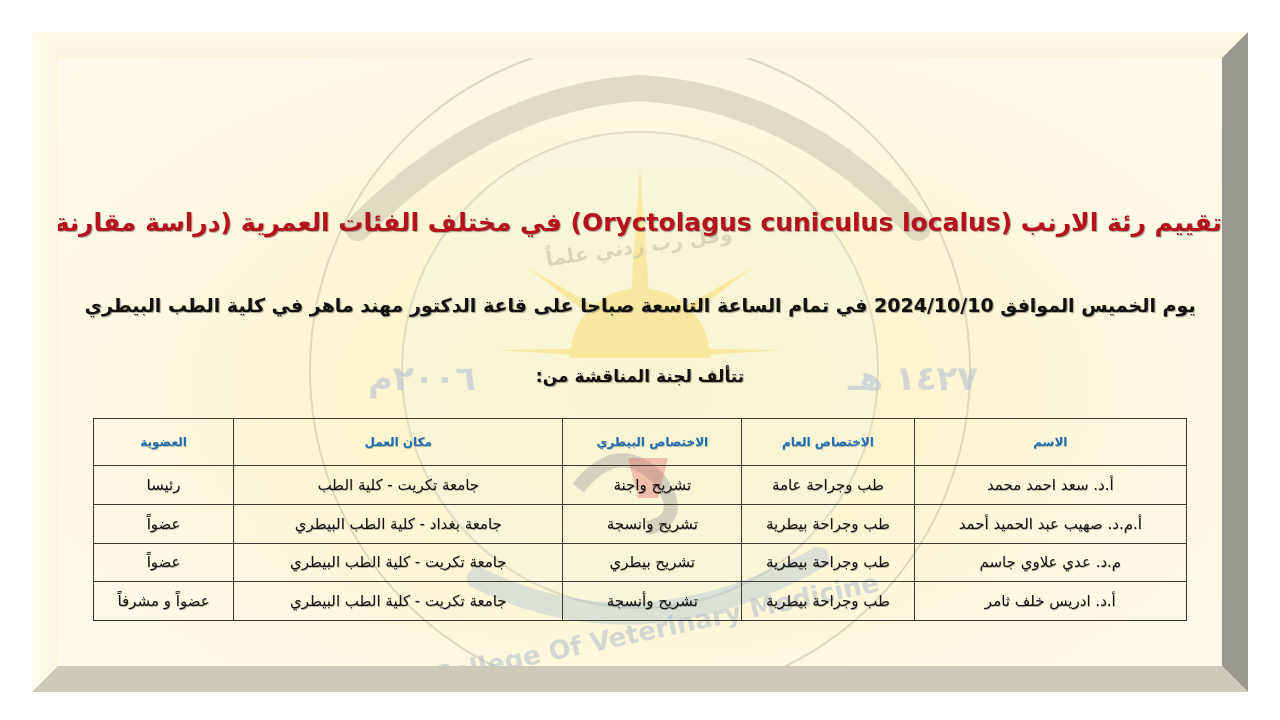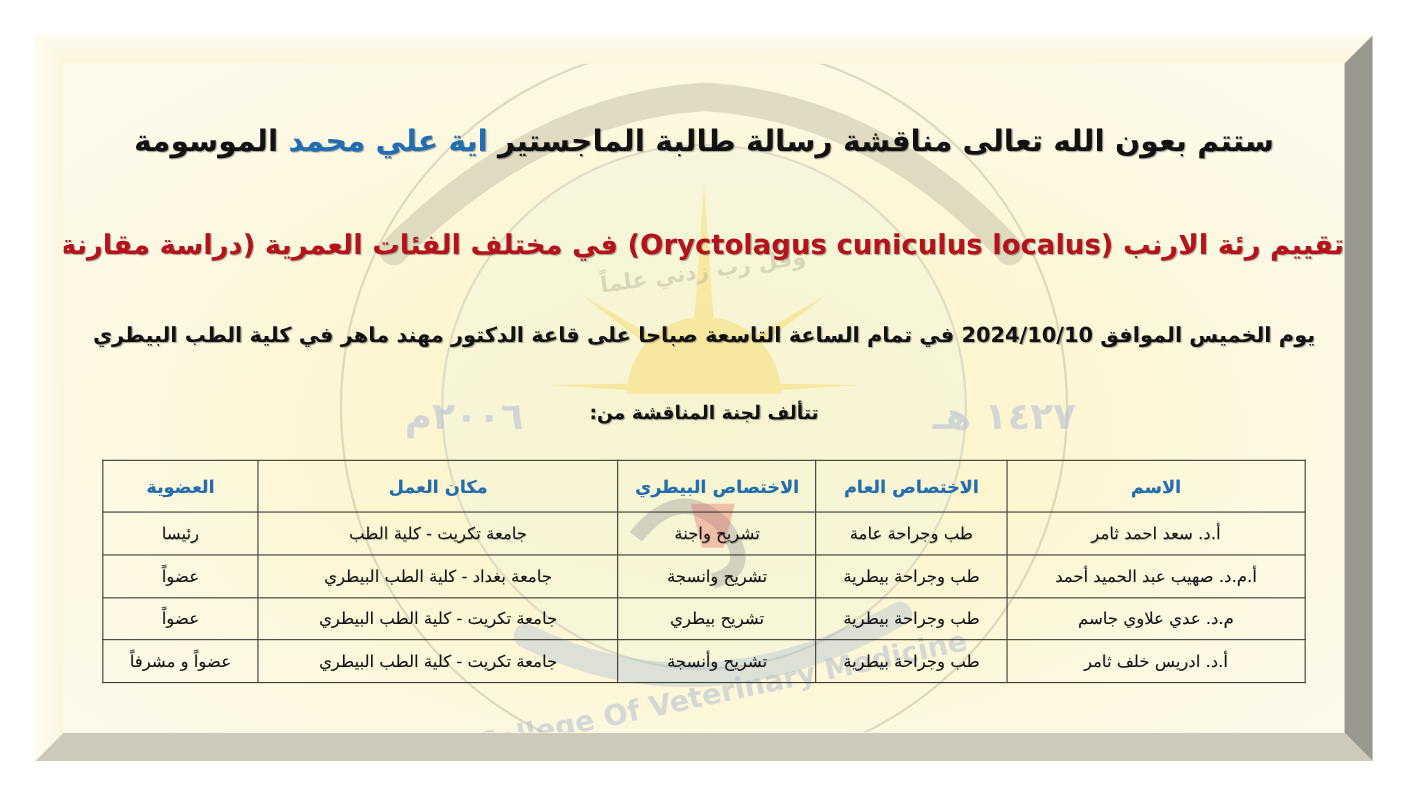--- a/index.html
+++ b/index.html
@@ -43,21 +43,21 @@
   .l4 { top:308px; font-size:17px; color:#111; }
   table.committee {
     position:absolute; left:35px; top:360px; width:1094px; height:203px;
     border-collapse:collapse; direction:rtl;
     font-family:"DejaVu Sans", sans-serif; font-size:15px; color:#111;
   }
   table.committee th, table.committee td {
     border:1.5px solid #3a3a30; text-align:center; padding:0 6px;
     text-shadow:0.5px 0.5px 0.5px rgba(0,0,0,0.25);
   }
-  table.committee th { height:46px; color:#1f6db2; font-weight:bold; font-size:16px; }
+  table.committee th { height:46px; color:#1f6db2; font-weight:bold; font-size:12px; }
   table.committee td { height:37px; }
   .c-name { width:278px; }
   .c-gen { width:168px;margin-top:12px; }
   .c-spec { width:175px; }
   .c-work { width:339px; }
   .c-mem { width:134px; }
 </style>
 </head>
 <body>
 
@@ -84,41 +84,40 @@
       <path d="M520,430 Q560,380 600,420 Q630,460 590,470" fill="none" stroke="#a7a7a2" stroke-width="14" opacity="0.45"></path>
       <path d="M570,400 L610,400 L600,440 L580,440 Z" fill="#e35b5b" opacity="0.35"></path>
       <path d="M420,520 Q582,600 760,500" fill="none" stroke="#9fb8d6" stroke-width="22" opacity="0.35" stroke-linecap="round"></path>
       <text x="310" y="332" font-family="DejaVu Sans, sans-serif" font-size="34" font-weight="bold" fill="#b7c3d6" opacity="0.6">٢٠٠٦م</text>
       <text x="790" y="332" font-family="DejaVu Sans, sans-serif" font-size="34" font-weight="bold" fill="#b7c3d6" opacity="0.6">١٤٢٧ هـ</text>
       <text x="582" y="195" text-anchor="middle" font-family="DejaVu Sans, sans-serif" font-size="20" font-weight="bold" fill="#bdb7a0" opacity="0.5" transform="rotate(-8 582 195)">وقل رب زدني علماً</text>
       <text x="600" y="580" text-anchor="middle" font-family="DejaVu Sans, sans-serif" font-size="26" font-weight="bold" fill="#a9b9cf" opacity="0.5" transform="rotate(-12 600 580)">College Of Veterinary Medicine</text>
     </svg>
 
     <div class="content">
-      <div class="line l1"><span>ستتم بعون الله تعالى مناقشة رسالة طالبة الماجستير </span><span class="hl">اية علي محمد</span><span>  الموسومة</span></div>
 
       <div class="line l2">تقييم رئة الارنب (Oryctolagus cuniculus localus) في مختلف الفئات العمرية (دراسة مقارنة)</div>
 
       <div class="line l3">يوم الخميس الموافق 2024/10/10 في تمام الساعة التاسعة صباحا على قاعة الدكتور مهند ماهر  في كلية الطب البيطري</div>
 
       <div class="line l4">تتألف لجنة المناقشة من:</div>
 
       <table class="committee">
         <thead>
           <tr>
             <th class="c-name">الاسم</th>
             <th class="c-gen">الاختصاص العام</th>
             <th class="c-spec">الاختصاص البيطري</th>
             <th class="c-work">مكان العمل</th>
             <th class="c-mem">العضوية</th>
           </tr>
         </thead>
         <tbody>
           <tr>
-            <td>أ.د. سعد احمد ثامر</td>
+            <td>أ.د. سعد احمد محمد</td>
             <td>طب وجراحة عامة</td>
             <td>تشريح واجنة</td>
             <td>جامعة تكريت - كلية الطب</td>
             <td>رئيسا</td>
           </tr>
           <tr>
             <td>أ.م.د. صهيب عبد الحميد أحمد</td>
             <td>طب وجراحة بيطرية</td>
             <td>تشريح وانسجة</td>
             <td>جامعة بغداد - كلية الطب البيطري</td>

